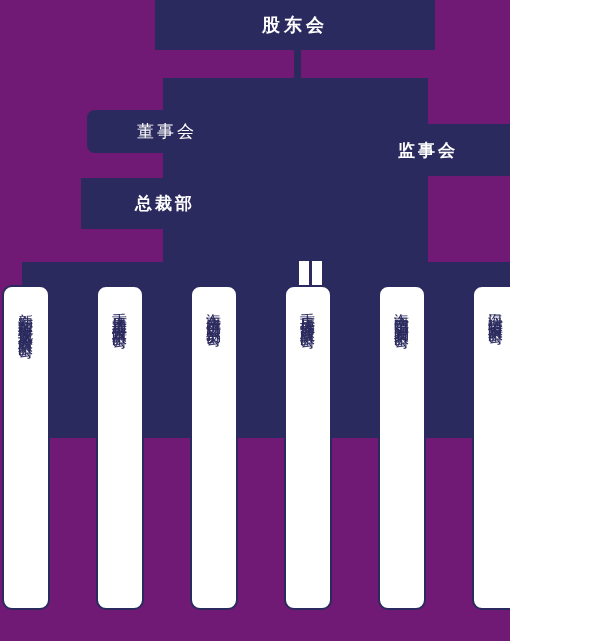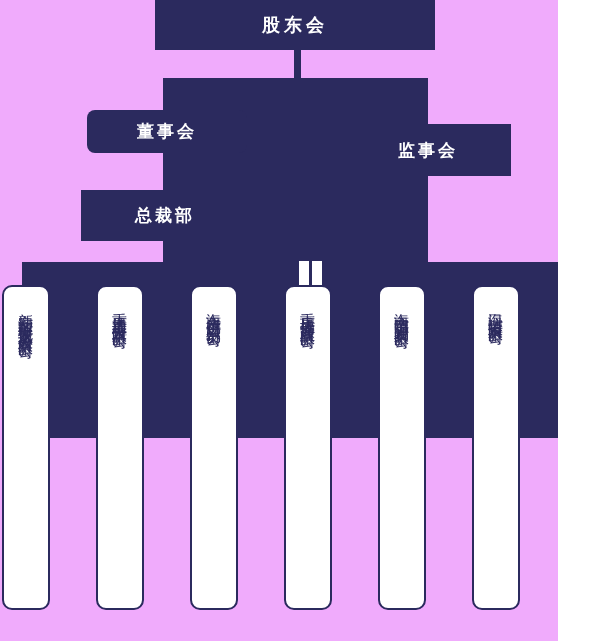--- a/index.html
+++ b/index.html
@@ -3,32 +3,31 @@
 <meta charset="utf-8">
 <style>
   html,body{margin:0;padding:0;}
   body{
     font-family:"Liberation Sans","DejaVu Sans",sans-serif;
     background:#ffffff;
   }
   .stage{
     position:relative;
     width:510px;height:641px;
-    background:#f0abfc;
+    background:#701a75;
     overflow:hidden;
-    padding-left:48px;
   }
   .navy{background:#2b2a5e;position:absolute;}
   
   .root-box{left:155px;top:0;width:280px;height:50px;display:flex;align-items:center;justify-content:center;color:#fff;font-weight:bold;font-size:18px;letter-spacing:4px;}
   .root-stub{left:294px;top:50px;width:7px;height:29px;}
   .central-block{left:163px;top:78px;width:265px;height:184px;}
-  .board-box{left:87px;top:110px;width:160px;height:43px;border-radius:8px;display:flex;align-items:center;justify-content:center;color:#fff;font-weight:bold;font-size:17px;letter-spacing:3px;}
+  .board-box{left:87px;top:110px;width:160px;height:43px;border-radius:8px;display:flex;align-items:center;justify-content:center;color:#fff;font-weight:normal;font-size:17px;letter-spacing:3px;}
   .supervisory-box{left:345px;top:124px;width:166px;height:52px;display:flex;align-items:center;justify-content:center;color:#fff;font-weight:bold;font-size:17px;letter-spacing:3px;}
-  .president-box{left:81px;top:190px;width:168px;height:51px;display:flex;align-items:center;justify-content:center;color:#fff;font-weight:bold;font-size:17px;letter-spacing:3px;}
+  .president-box{left:81px;top:178px;width:168px;height:51px;display:flex;align-items:center;justify-content:center;color:#fff;font-weight:bold;font-size:17px;letter-spacing:3px;}
   .bottom-block{left:22px;top:262px;width:570px;height:176px;}
   .pause-bar{position:absolute;background:#ffffff;width:10px;height:26px;top:261px;}
   .pause-bar.b1{left:299px;}
   .pause-bar.b2{left:312px;}
   
   .companies{
     position:absolute;left:2px;top:285px;width:612px;height:325px;
     display:flex;justify-content:space-between;
   }
   .company-box{

